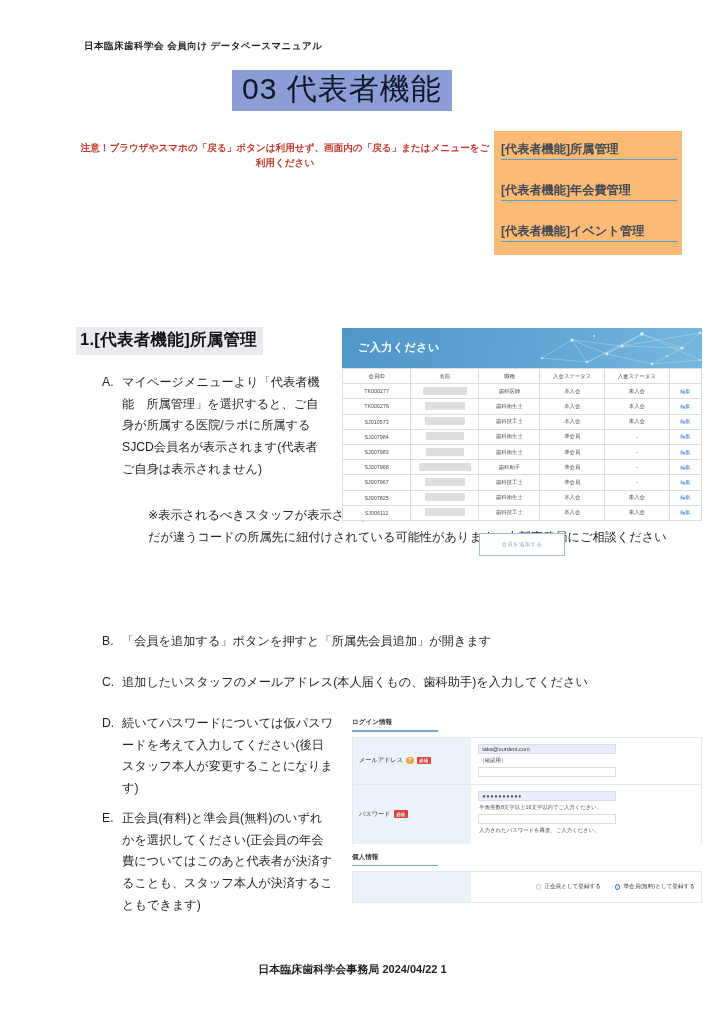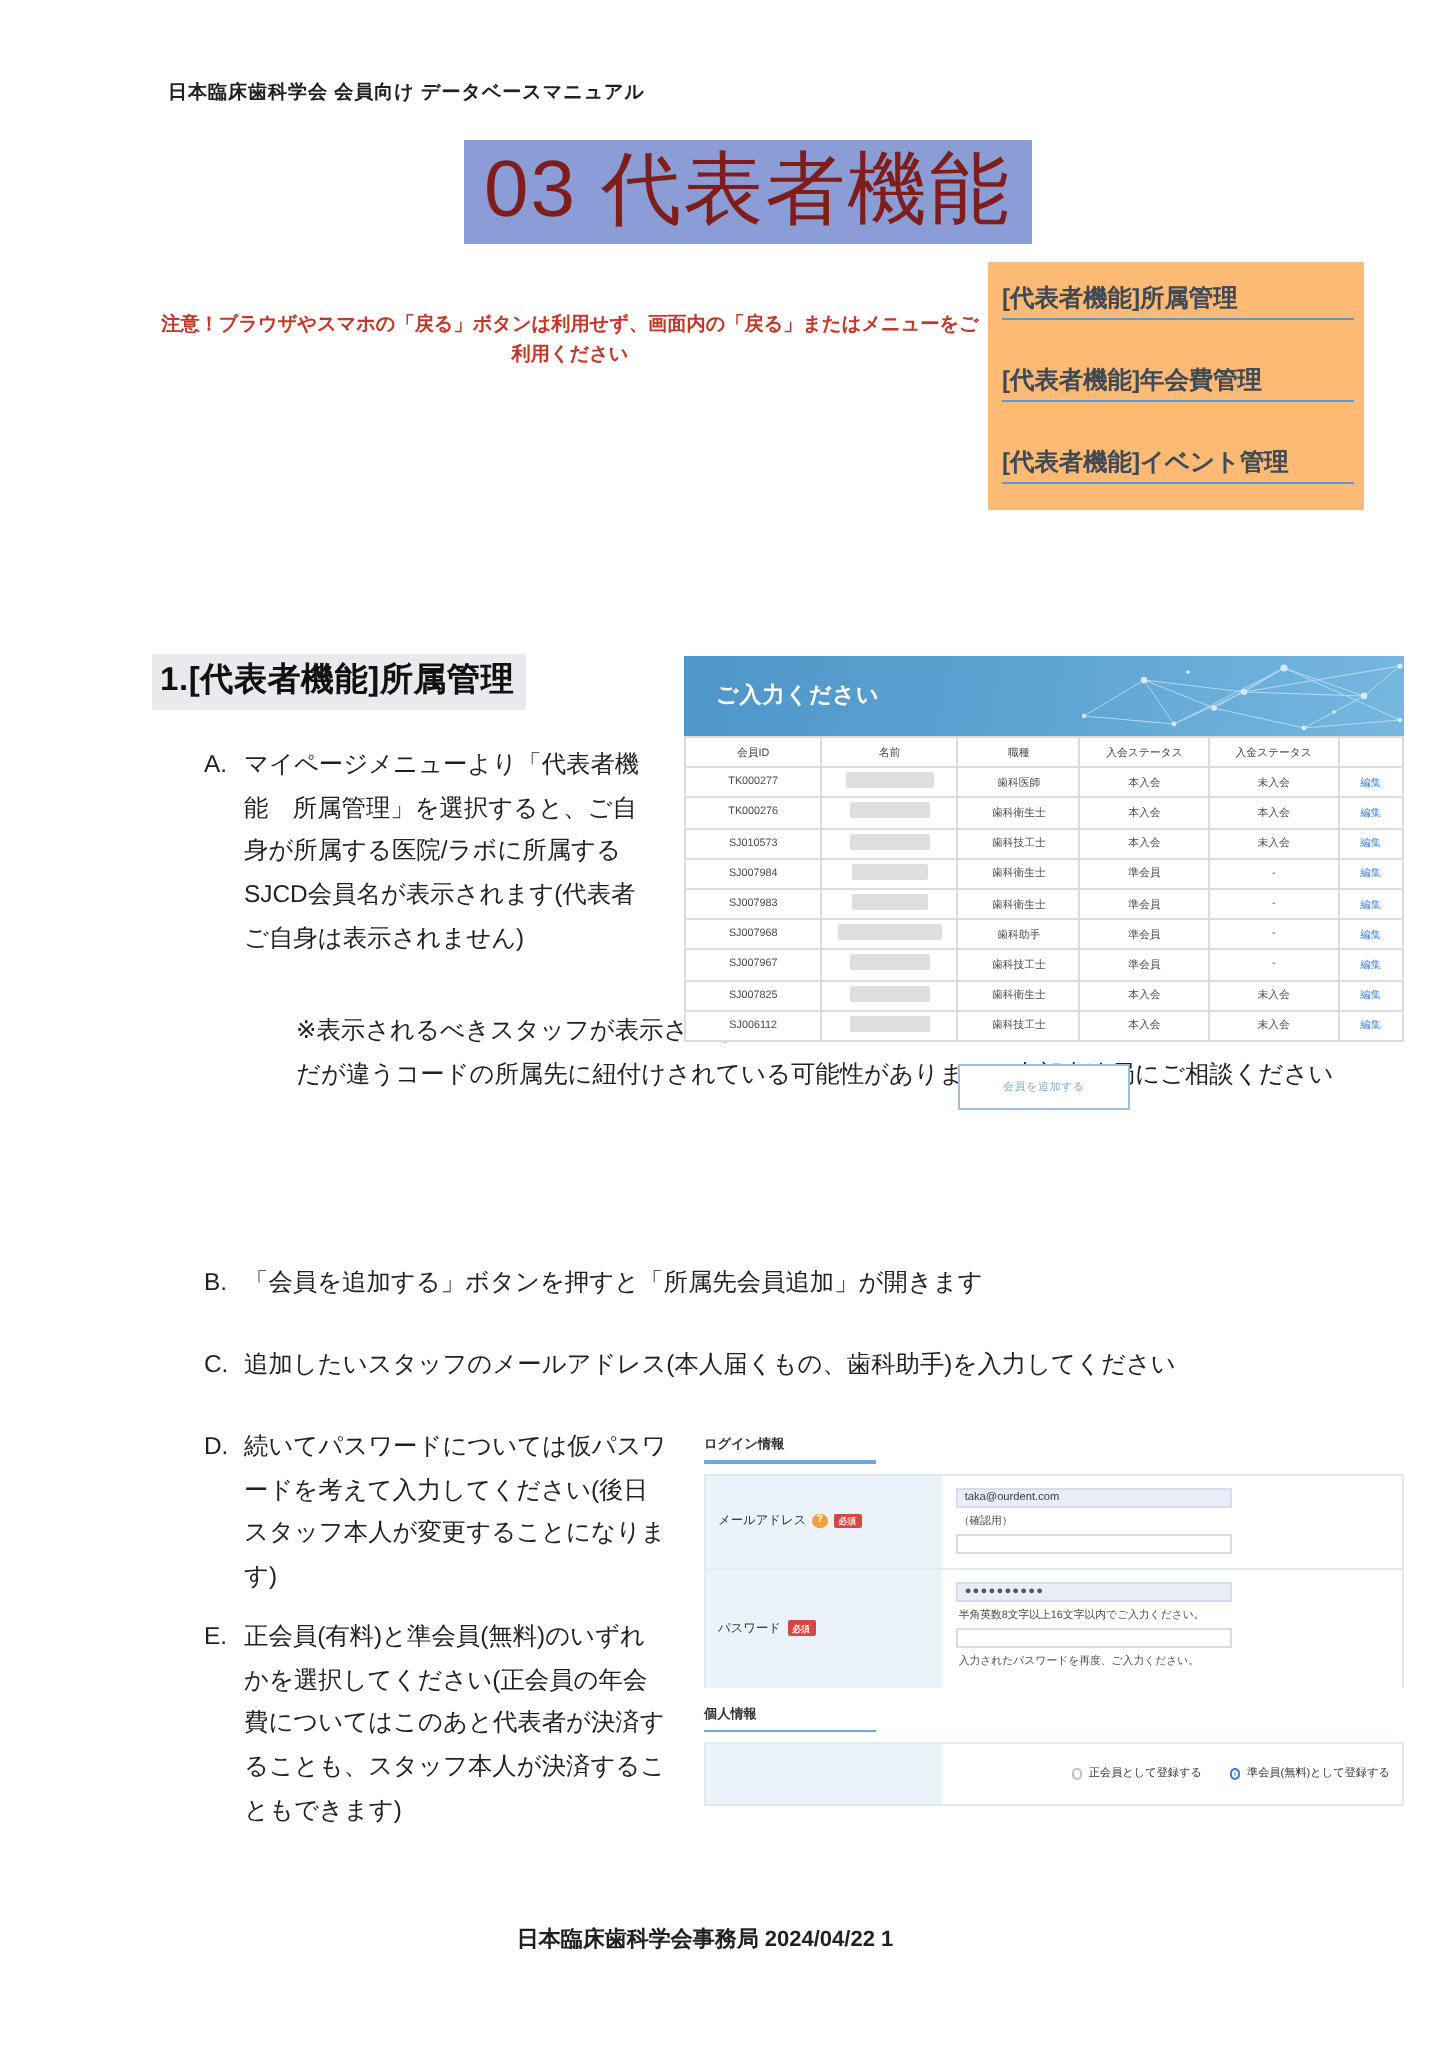--- a/index.html
+++ b/index.html
@@ -13,36 +13,36 @@
 
   
   .doc-header {
     position: absolute; left: 84px; top: 40px;
     font-size: 9.5px; font-weight: bold; color: #231f20;
     letter-spacing: .5px;
   }
   .main-title {
     position: absolute; left: 232px; top: 70px;
     background: #8b9dd5;
-    color: #7f1d1d;
-    font-size: 40px; font-weight: normal;
+    color: #0f172a;
+    font-size: 30px; font-weight: normal;
     padding: 2px 10px 4px 10px;
     letter-spacing: 1px;
     line-height: 1.15;
   }
 
   
   .intro {
     position: absolute; left: 78px; top: 136px; width: 414px;
     text-align: center;
     font-size: 12.6px; font-weight: bold; color: #231f20;
     line-height: 1.62;
   }
   .intro-warn {
-    margin-top: 20px;
+    margin-top: 5px;
     font-size: 9.6px; color: #c0392b; font-weight: bold;
     line-height: 1.55;
   }
 
   
   .menu-box {
     position: absolute; left: 494px; top: 131px; width: 188px; height: 124px;
     background: #fdba74;
   }
   .menu-item {

